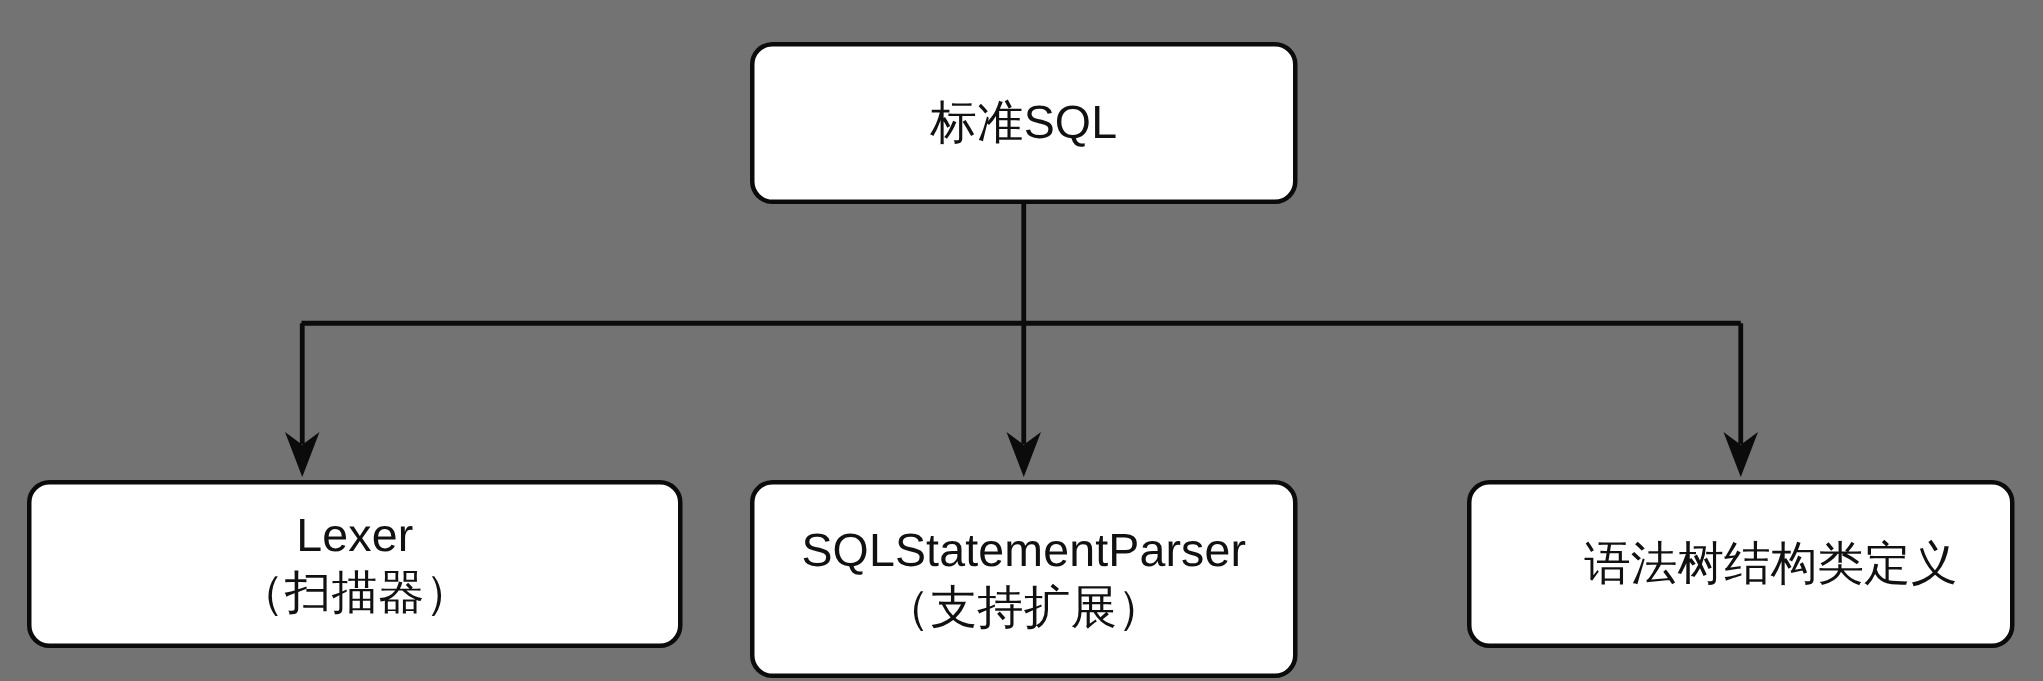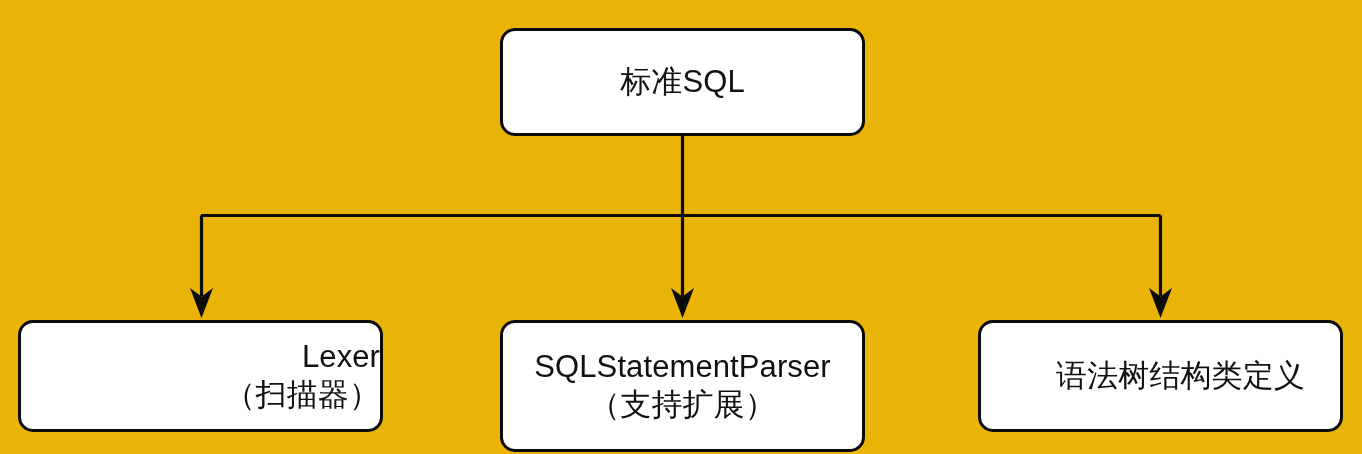--- a/index.html
+++ b/index.html
@@ -8,21 +8,21 @@
     padding: 0;
     background: #ffffff;
   }
   body {
     font-family: "Liberation Sans", "DejaVu Sans", sans-serif;
   }
   #diagram-canvas {
     position: relative;
     width: 1362px;
     height: 454px;
-    background: #eab308;
+    background: #737373;
     overflow: hidden;
   }
   .edge-layer {
     position: absolute;
     left: 0;
     top: 0;
     width: 1362px;
     height: 454px;
     pointer-events: none;
   }
@@ -48,23 +48,22 @@
   }
   #node-root {
     left: 500px;
     top: 28px;
     width: 365px;
     height: 108px;
   }
   #node-lexer {
     left: 18px;
     top: 320px;
-    width: 365px;
+    width: 437px;
     height: 112px;
-    align-items: flex-end;
   }
   #node-parser {
     left: 500px;
     top: 320px;
     width: 365px;
     height: 132px;
   }
   #node-ast {
     left: 978px;
     top: 320px;

